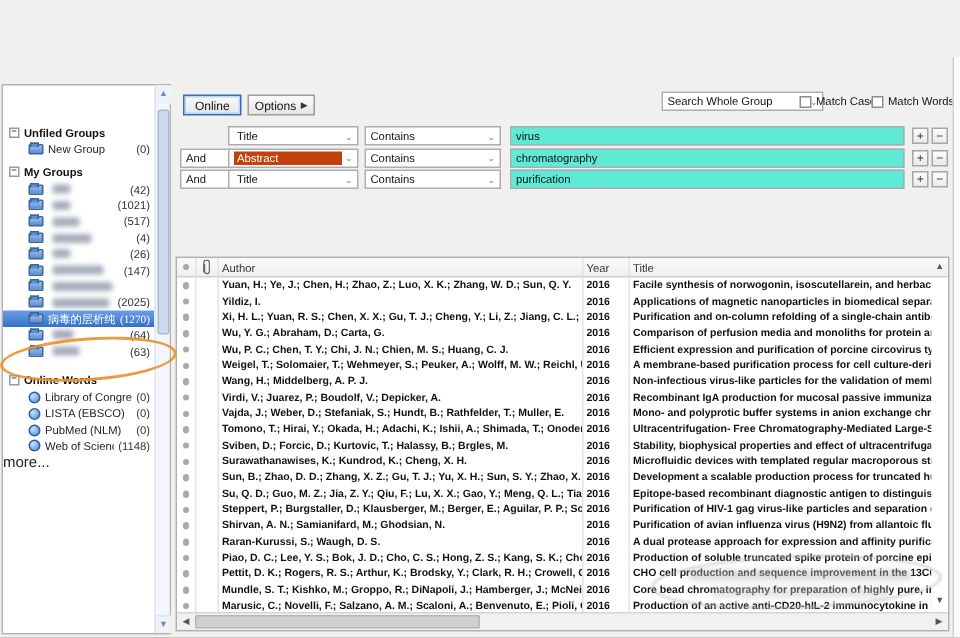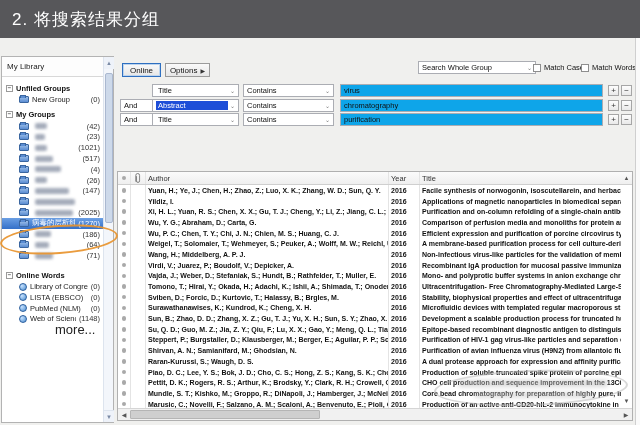--- a/index.html
+++ b/index.html
@@ -23,66 +23,66 @@
   .sb-thumb { position:absolute; left:1px; top:16px; width:8px; height:150px; background:#cdd9ea;
     border:1px solid #aab8d0; border-radius:2px; }
   .tree { position:absolute; left:0; top:20px; right:10px; bottom:0; overflow:hidden; padding-top:5px; }
   .sec { display:flex; align-items:center; height:12px; padding:0 3px 0 4px; gap:3px;
     font-weight:bold; font-size:7.5px; color:#111; }
   .expander { width:7px; height:7px; border:1px solid #9a9a9a; background:#fff; font-size:6px;
     line-height:5px; text-align:center; color:#444; flex:none; }
   .titem { display:flex; align-items:center; height:10.8px; padding:0 3px 0 17px; gap:3px;
     font-size:7.5px; color:#222; white-space:nowrap; }
   .titem.selected { background:linear-gradient(#6b9fe4,#3470c8); color:#fff; }
-  .titem.selected .count { color:#fff; }
+  .titem.selected .count { color:#fff;font-family:Liberation Serif, serif; }
   .folder-icon { flex:none; width:10px; height:7px; background:linear-gradient(#9dbfe8,#5b8dd3);
     border:1px solid #3a66a0; border-radius:1px; position:relative; }
   .folder-icon::before { content:""; position:absolute; left:0; top:-2px; width:4px; height:2px;
     background:#5b8dd3; border:1px solid #3a66a0; border-bottom:none; }
   .globe-icon { flex:none; width:8px; height:8px; border-radius:50%;
     background:radial-gradient(circle at 30% 30%, #c8e2ff, #4d8fd1); border:1px solid #2c5f9e; }
   .g-label { overflow:hidden; white-space:nowrap; }
   .blur-label { display:none; height:6px; background:#8d96a8; filter:blur(1.6px); border-radius:2px; opacity:.8; }
   .blur-label.show { display:block; }
   .count { margin-left:auto; color:#333; }
   .gap4 { height:4px; } .gap8 { height:8px; } .gap10 { height:10px; }
-  .more-link { padding-left:17px; font-size:13px; height:11px; display:flex; align-items:center; color:#222;margin-left:36px; }
+  .more-link { font-size:10px; height:11px; display:flex; align-items:center; color:#222; }
 
   
   .orange-ellipse { position:absolute; left:0; top:225px; width:118px; height:29px;
     border:2.5px solid rgba(232,148,46,.92); border-radius:50%; transform:rotate(-4deg);
     z-index:30; pointer-events:none; }
 
   
   .btn { position:absolute; background:linear-gradient(#fafafa,#e6e6e6); border:1px solid #9b9b9b;
     font-size:8px; display:flex; align-items:center; justify-content:center; color:#111; }
   .search-btn { left:122px; top:63px; width:39px; height:14px; border:1px solid #2e6fc0;
     box-shadow:0 0 0 1px #bcd4ee inset; }
   .options-btn { left:165px; top:63px; width:45px; height:14px; gap:3px; }
   .opt-arr { font-size:6px; color:#333; }
   .sel { position:absolute; background:#fff; border:1px solid #abadb3; display:flex;
     align-items:center; justify-content:space-between; padding:0 3px; font-size:7.5px; height:13px; color:#111; }
   .sel .arr { color:#777; font-size:6px; margin-left:2px; }
-  .scope-sel { left:418px; top:61px; width:118px; }
+  .scope-sel { left:441px; top:61px; width:108px; }
   .cb-group { position:absolute; display:flex; align-items:center; gap:3px; font-size:7.5px; color:#111; }
   .cb { width:8px; height:8px; background:#fff; border:1px solid #8e8e8e; flex:none; }
   .mcase { left:533px; top:63px; } .mwords { left:581px; top:63px; }
   .srows { position:absolute; left:0; top:0; }
   .srow { position:absolute; height:13px; }
   .srow .bool  { left:120px; width:52px; }
   .srow .field { left:152px; width:87px; }
   .srow .op    { left:243px; width:91px; }
-  .srow .val { position:absolute; left:340px; width:263px; height:13px; background:#0ea5e9;
+  .srow .val { position:absolute; left:340px; width:263px; height:13px; background:#5eead4;
     border:1px solid #abadb3; font-size:7.5px; padding:0 3px; font-family:inherit; color:#111; }
   .srow .pm { position:absolute; width:11px; height:11px; top:1px;
     background:linear-gradient(#fdfdfd,#e9e9e9); border:1px solid #a6a6a6; font-size:8px;
     line-height:9px; text-align:center; color:#333; }
   .srow .pm.add { left:608px; } .srow .pm.rem { left:621px; }
   .fl { padding:0 2px; }
-  .fl.hl { background:#1d4ed8; color:#fff; flex:1; }
+  .fl.hl { background:#c2410c; color:#fff; flex:1; }
 
   
   .ref-list { position:absolute; left:117px; top:171px; width:516px; height:250px; background:#fff;
     border:1px solid #b0b0b0; }
   .lh { display:flex; height:13px; background:linear-gradient(#fbfbfb,#efefef);
     border-bottom:1px solid #cfcfcf; font-size:7.5px; color:#333; align-items:center; }
   .lh > span, .trow > span { border-right:1px solid #e4e4e4; height:100%; display:flex; align-items:center;
     overflow:hidden; white-space:nowrap; }
   .c-dot { width:13px; justify-content:center; flex:none; }
   .c-clip { width:15px; justify-content:center; flex:none; }
@@ -116,28 +116,22 @@
 
   .right-strip { position:absolute; left:635px; top:38px; width:5px; bottom:0; background:#fafafa;
     border-left:1px solid #cfcfcf; }
   .clip-svg { width:8px; height:11px; }
 </style>
 </head>
 <body>
 
 <div class="slide">
 
-  <div class="title-bar">
-    <span>2. 将搜索结果分组</span>
-  </div>
 
   <div class="sidebar">
-    <div class="lib-tab">
-      <span>My Library</span>
-    </div>
     <div class="tree">
 
       <div class="sec">
         <span class="expander">−</span>
         <span>Unfiled Groups</span>
       </div>
       <div>
 
           <div class="titem">
             <span class="folder-icon"></span>
@@ -154,26 +148,20 @@
       <div>
 
 
           <div class="titem">
             <span class="folder-icon"></span>
             <span class="g-label"></span>
             <span class="blur-label show" style="width: 12px;"></span>
             <span class="count">(42)</span>
           </div>
 
-          <div class="titem">
-            <span class="folder-icon"></span>
-            <span class="g-label"></span>
-            <span class="blur-label show" style="width: 10px;"></span>
-            <span class="count">(23)</span>
-          </div>
 
           <div class="titem">
             <span class="folder-icon"></span>
             <span class="g-label"></span>
             <span class="blur-label show" style="width: 12px;"></span>
             <span class="count">(1021)</span>
           </div>
 
           <div class="titem">
             <span class="folder-icon"></span>
@@ -217,41 +205,35 @@
             <span class="count">(2025)</span>
           </div>
 
           <div class="titem selected">
             <span class="folder-icon"></span>
             <span class="g-label">病毒的层析纯化</span>
 
             <span class="count">(1270)</span>
           </div>
 
-          <div class="titem">
-            <span class="folder-icon"></span>
-            <span class="g-label"></span>
-            <span class="blur-label show" style="width: 16px;"></span>
-            <span class="count">(186)</span>
-          </div>
 
 
 
           <div class="titem">
             <span class="folder-icon"></span>
             <span class="g-label"></span>
             <span class="blur-label show" style="width: 14px;"></span>
             <span class="count">(64)</span>
           </div>
 
           <div class="titem">
             <span class="folder-icon"></span>
             <span class="g-label"></span>
             <span class="blur-label show" style="width: 18px;"></span>
-            <span class="count">(71)</span>
+            <span class="count">(63)</span>
           </div>
         </div>
       <div class="gap8"></div>
 
       <div class="sec">
         <span class="expander">−</span>
         <span>Online Words</span>
       </div>
       <div>
 

